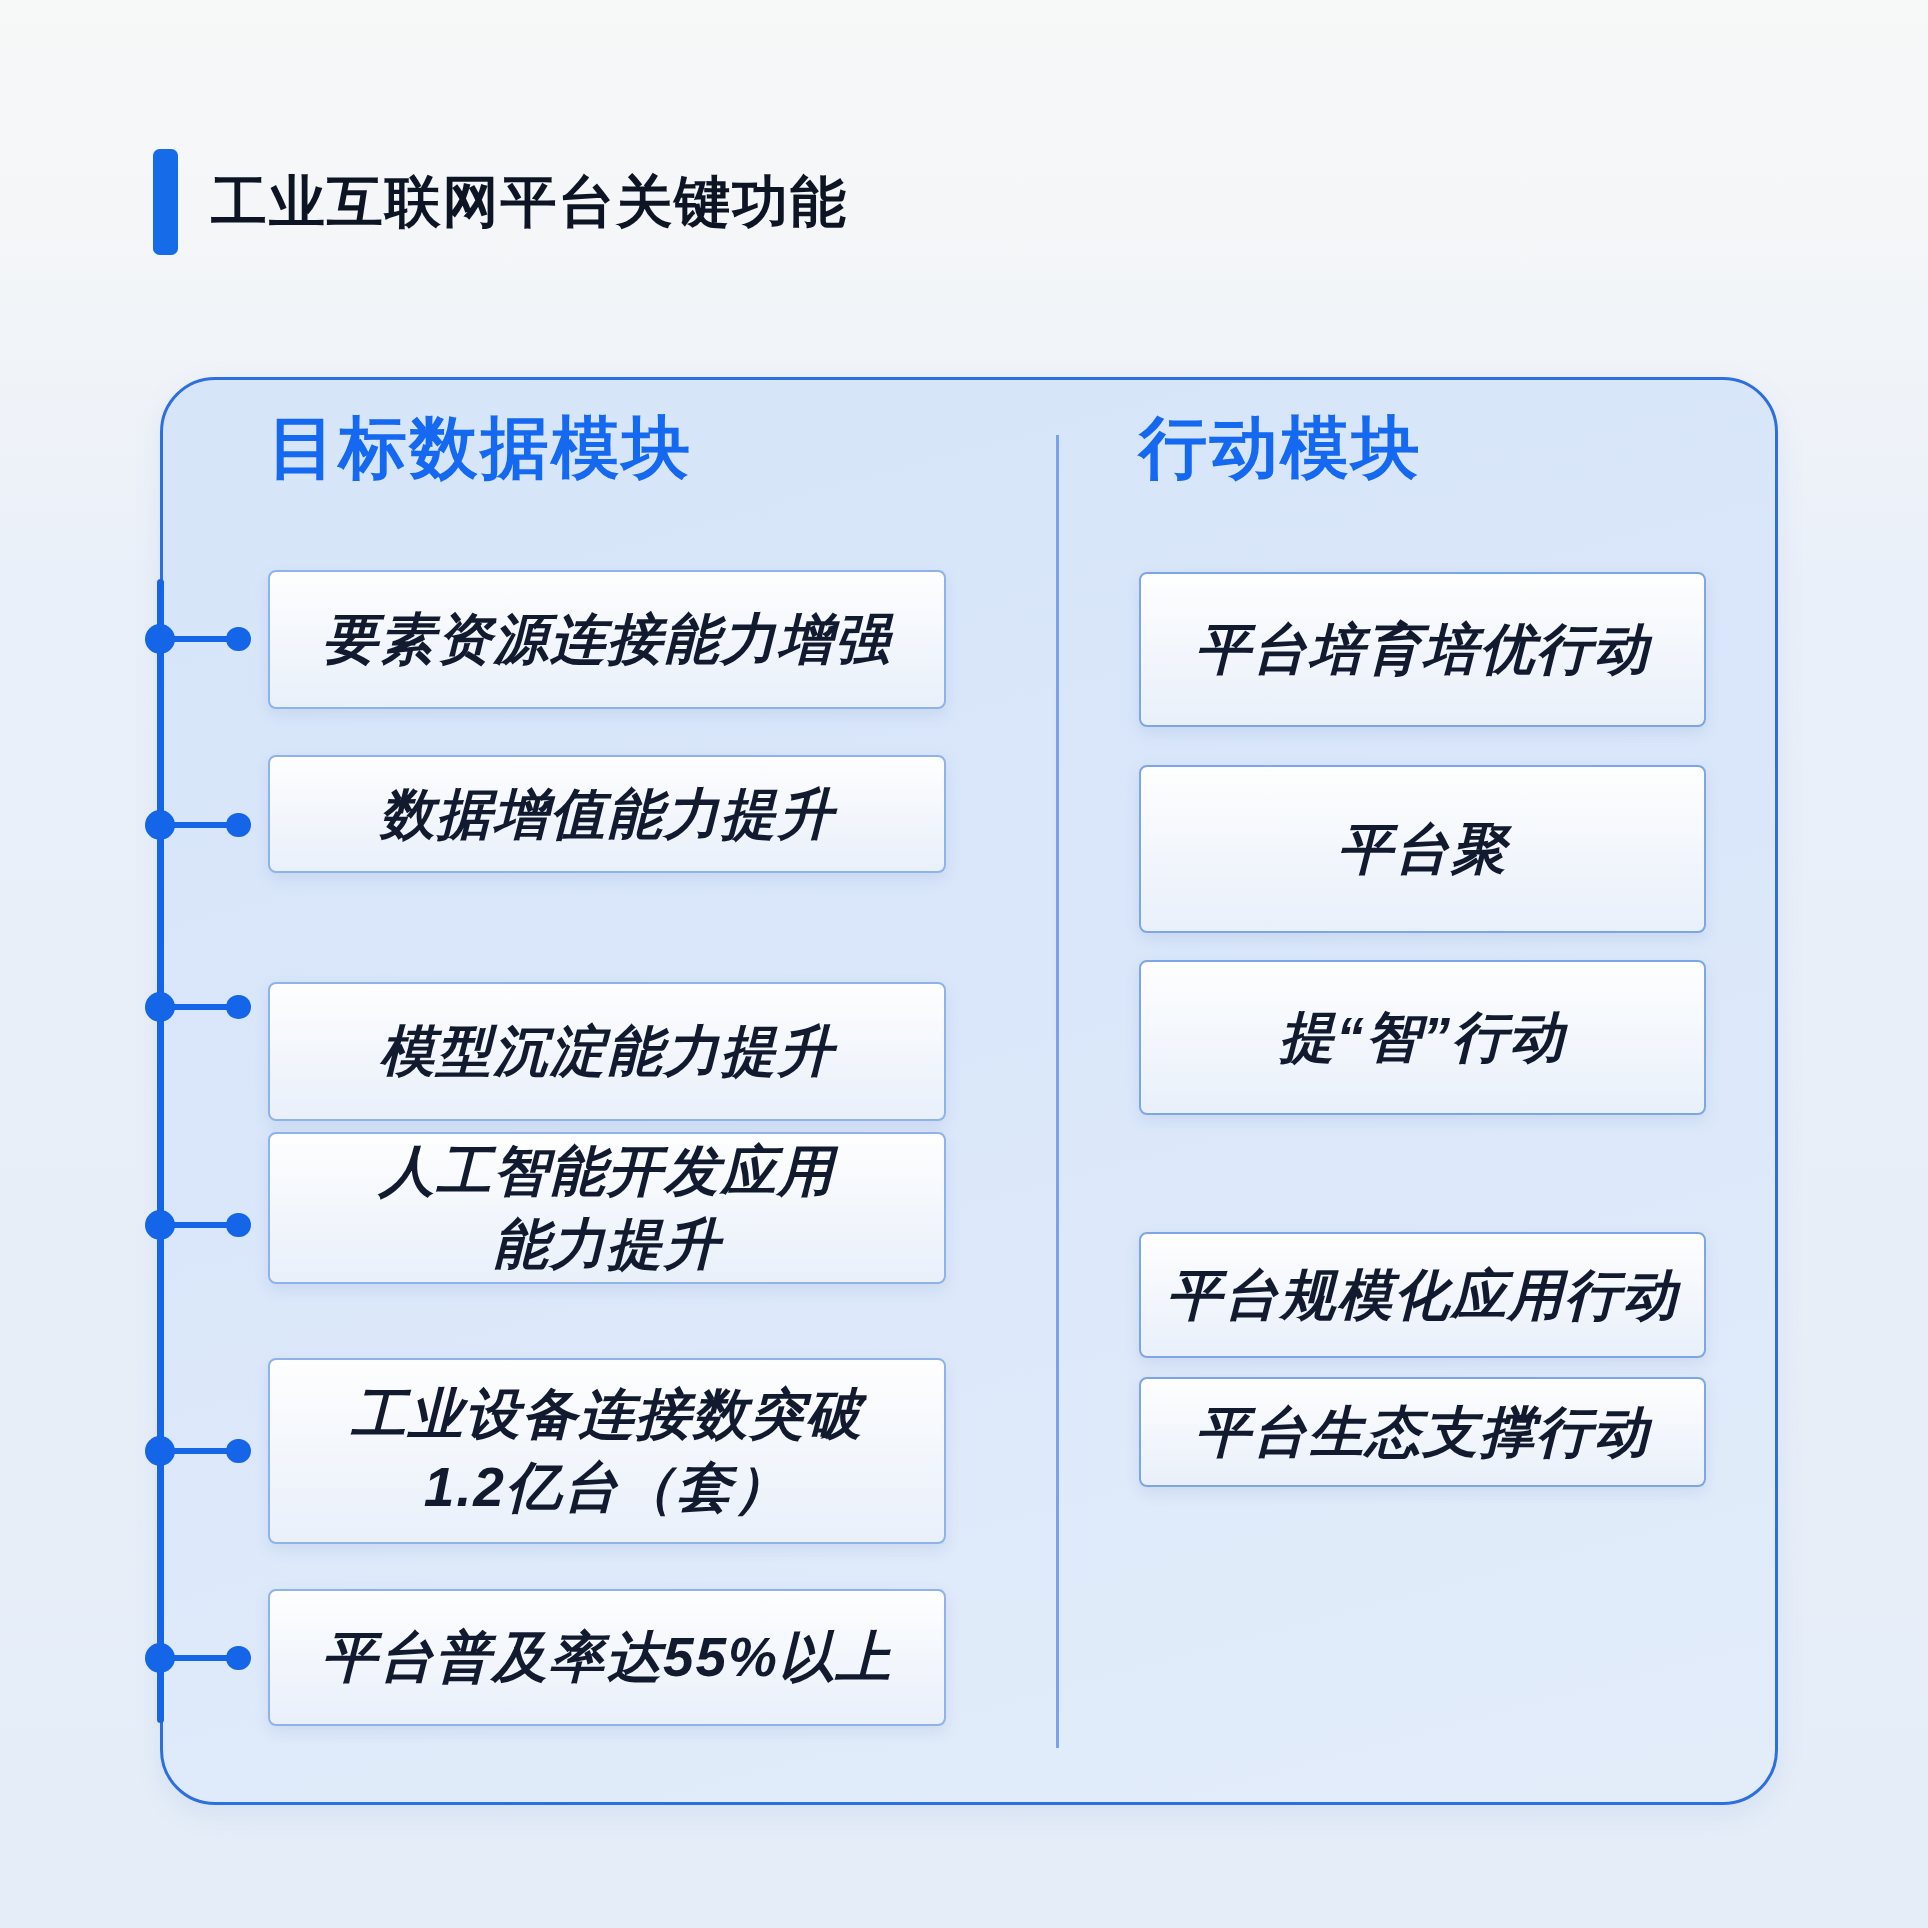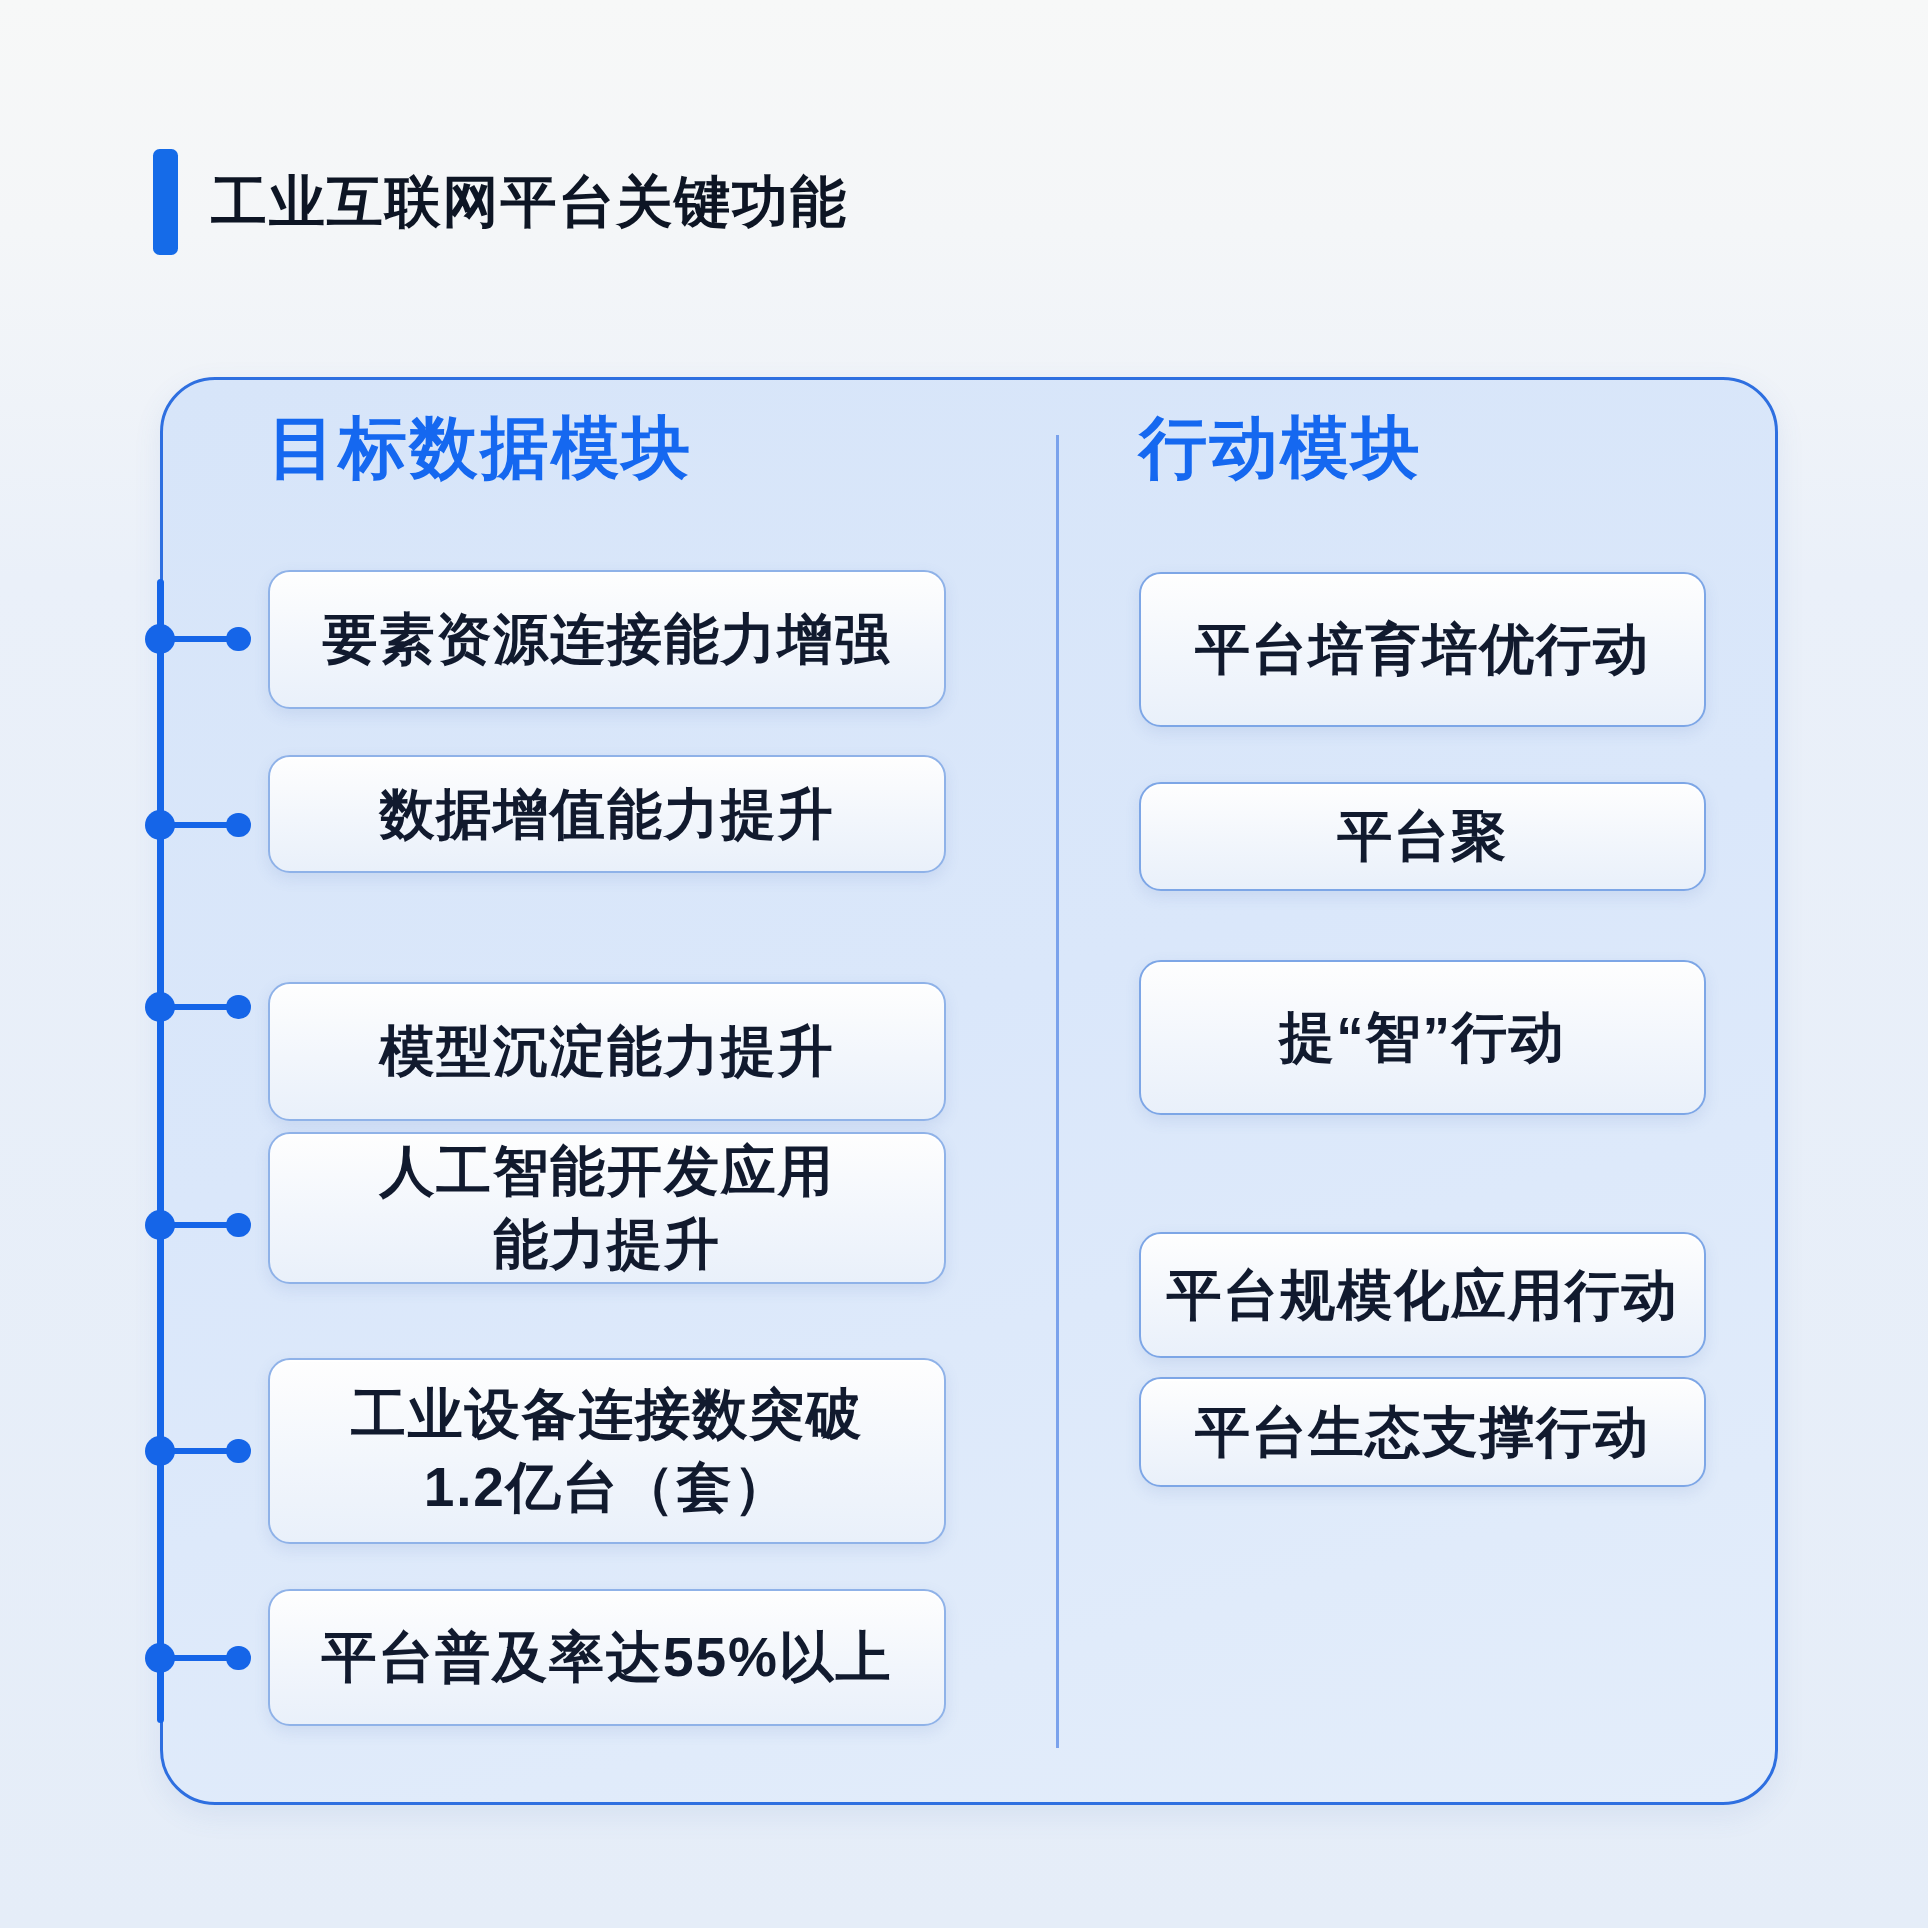--- a/index.html
+++ b/index.html
@@ -26,24 +26,25 @@
     position:absolute;top:403px;font-size:68px;font-weight:800;color:#1568f0;
     letter-spacing:2.8px;
   }
   .col-header.left{left:268px;width:678px;}
   .col-header.right{left:1139px;width:567px;}
   .divider{
     position:absolute;left:1056px;top:435px;width:2.8px;height:1313px;
     background:#7aa2ec;
   }
   .node{
-    position:absolute;box-sizing:border-box;border-radius:22px;
+    position:absolute;box-sizing:border-box;border-radius:8px;
     display:flex;align-items:center;justify-content:center;
     background:linear-gradient(180deg,#fefefe 0%,#f2f6fc 55%,#e9f0fa 100%);
     box-shadow:0 5.6px 15px rgba(70,110,185,.12), inset 0 1.9px 0 #ffffff;
+    font-style:italic;
   }
   .node.left-col{left:268px;width:678px;border:2.8px solid #8fb2e8;}
   .node.right-col{left:1139px;width:567px;border:2.8px solid #7da6e6;}
   .node .label{
     font-size:55px;font-weight:700;color:#111a2e;text-align:center;
     white-space:pre-line;line-height:1.32;letter-spacing:1.9px;padding:0 19px;
   }
   .trunk{
     position:absolute;left:157px;top:579px;width:6.6px;height:1144px;
     background:#1565e8;border-radius:3.8px;
@@ -125,21 +126,21 @@
   <div class="label">工业设备连接数突破
 1.2亿台（套）</div>
 </div>
 <div class="node left-col" style="top:1589px;height:137px">
   <div class="label">平台普及率达55%以上</div>
 </div>
 
 <div class="node right-col" style="top:572px;height:155px">
   <div class="label">平台培育培优行动</div>
 </div>
-<div class="node right-col" style="top:782px;height:109px">
+<div class="node right-col" style="top:765px;height:168px">
   <div class="label">平台聚</div>
 </div>
 <div class="node right-col" style="top:960px;height:155px">
   <div class="label">提“智”行动</div>
 </div>
 <div class="node right-col" style="top:1232px;height:126px">
   <div class="label">平台规模化应用行动</div>
 </div>
 <div class="node right-col" style="top:1377px;height:110px">
   <div class="label">平台生态支撑行动</div>

